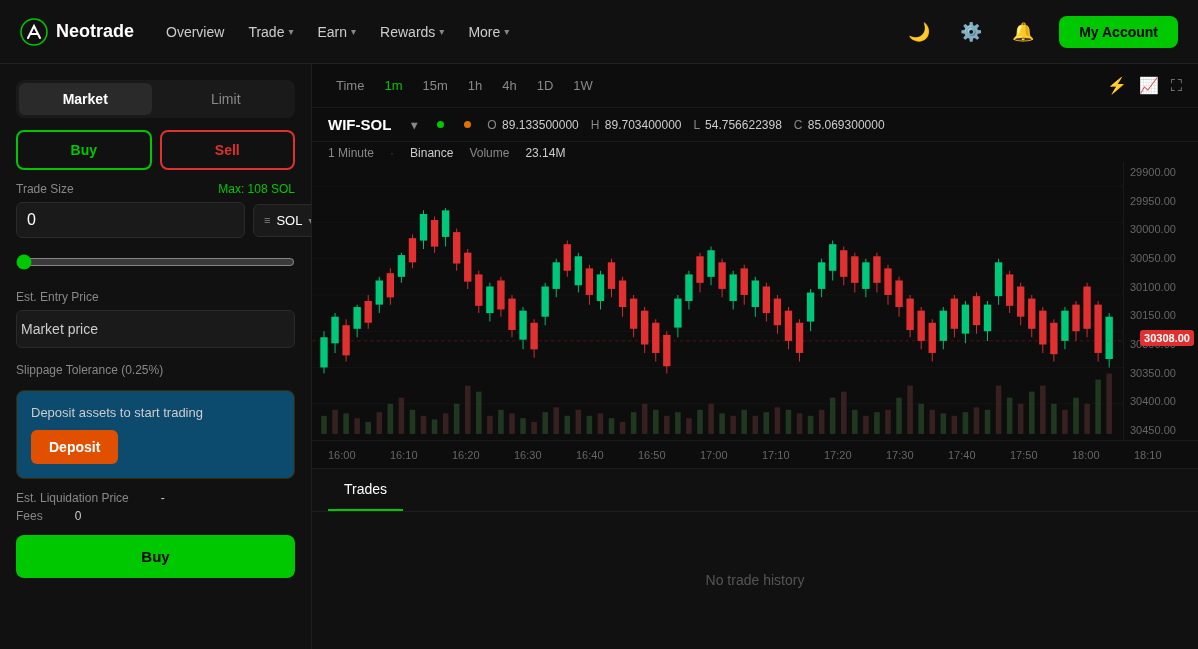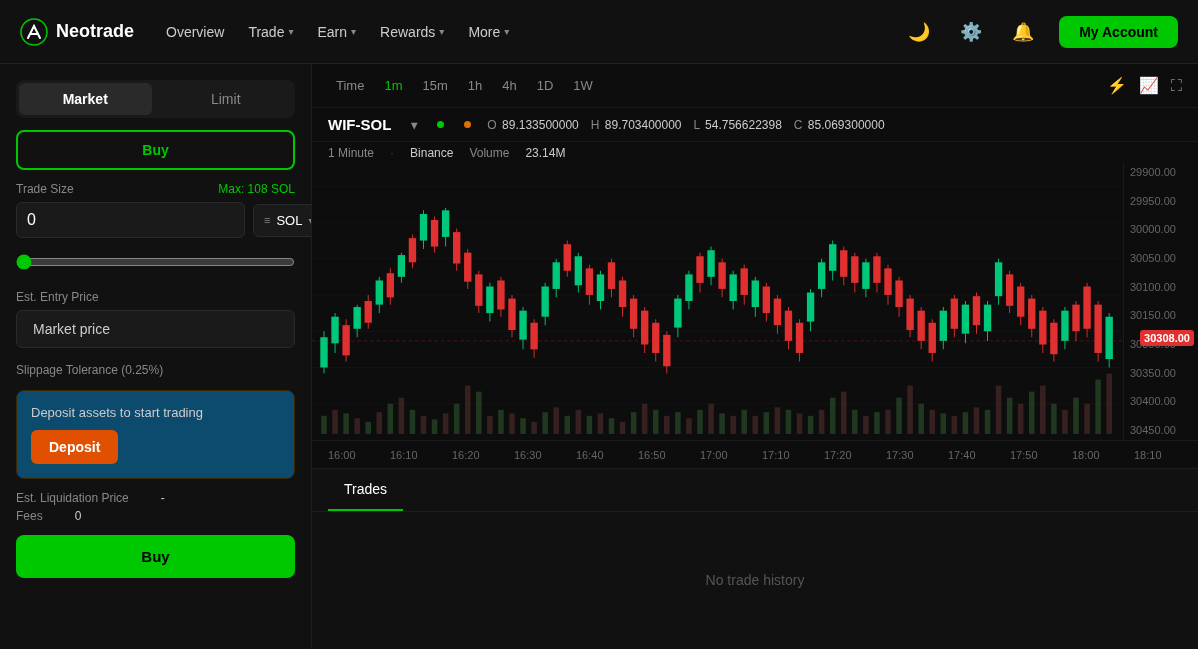--- a/index.html
+++ b/index.html
@@ -202,21 +202,21 @@
       width: 100%;
       accent-color: #00c800;
       cursor: pointer;
     }
 
     
     .entry-price-box {
       background: #1a1a1a;
       border: 1px solid #2a2a2a;
       border-radius: 6px;
-      padding: 10px 16px;
+      padding: 10px 4px;
       font-size: 14px;
       color: #ccc;
     }
 
     
     .slippage-label {
       font-size: 12px;
       color: #888;
     }
 
@@ -499,20 +499,21 @@
 
   <div class="left-panel">
 
     <div class="order-type-tabs">
       <div class="order-tab active">Market</div>
       <div class="order-tab">Limit</div>
     </div>
 
     <div class="buy-sell-row">
       <button class="buy-btn">Buy</button>
+      <button class="sell-btn">Sell</button>
     </div>
 
     <div>
       <div class="label-row">
         <span>Trade Size</span>
         <span class="max-label">Max: 108 SOL</span>
       </div>
       <div class="trade-size-input-row" style="margin-top:6px;">
         <input class="amount-input" type="text" value="0" style="">
         <div class="sol-selector">

